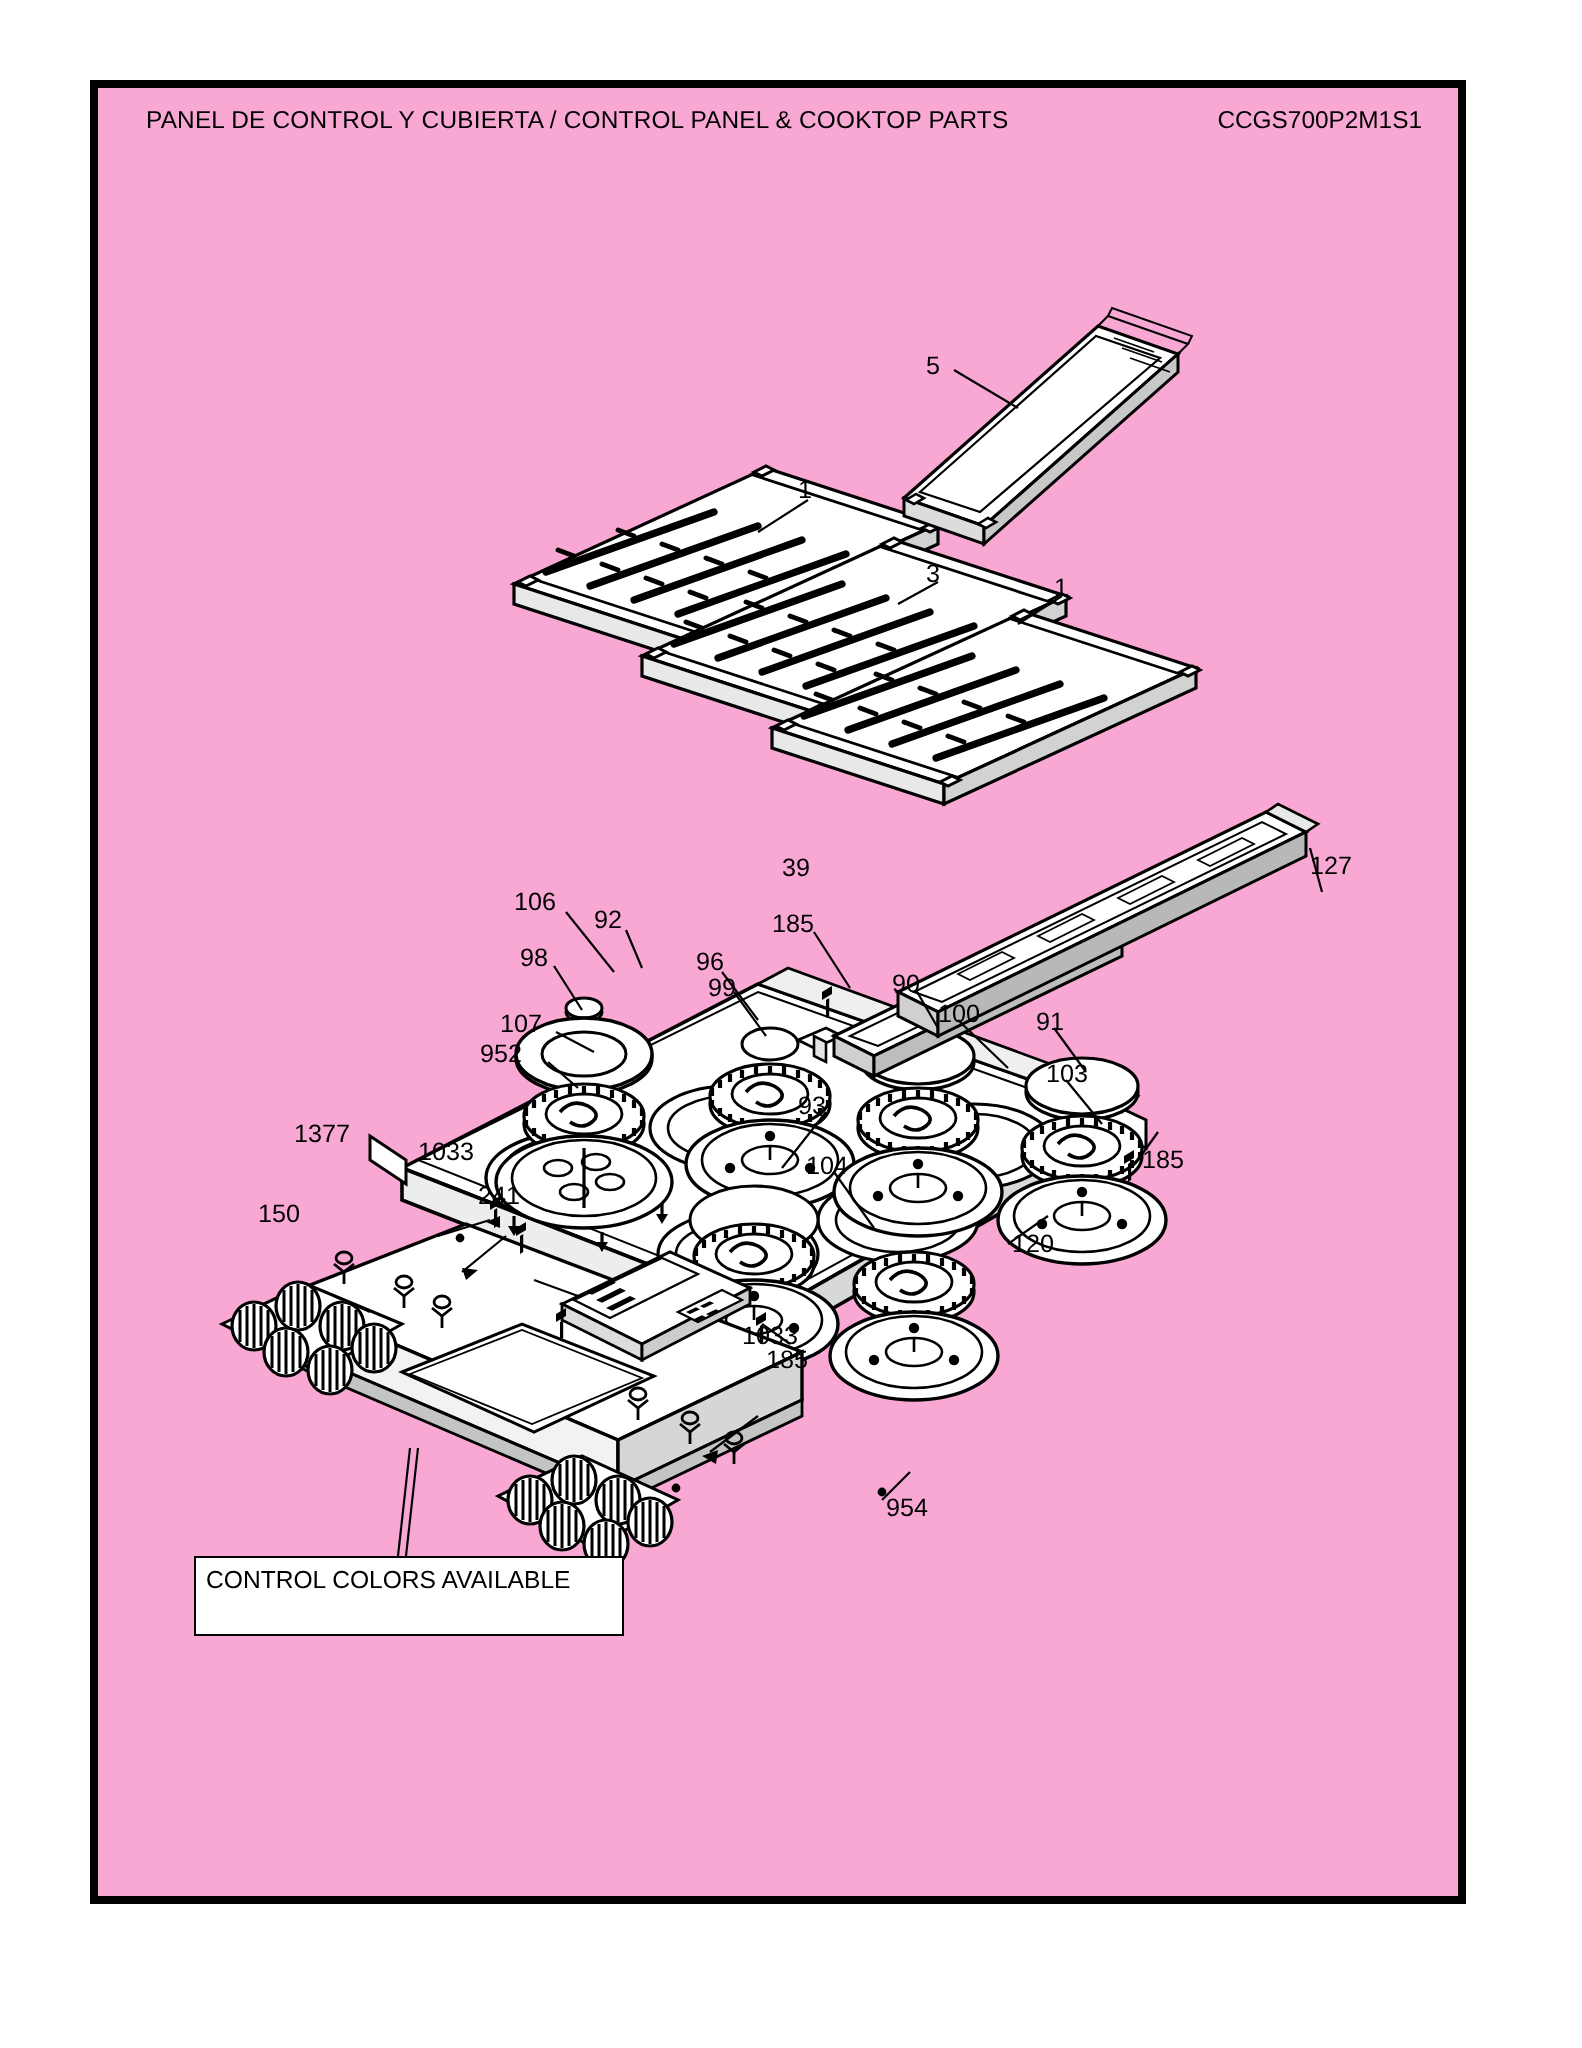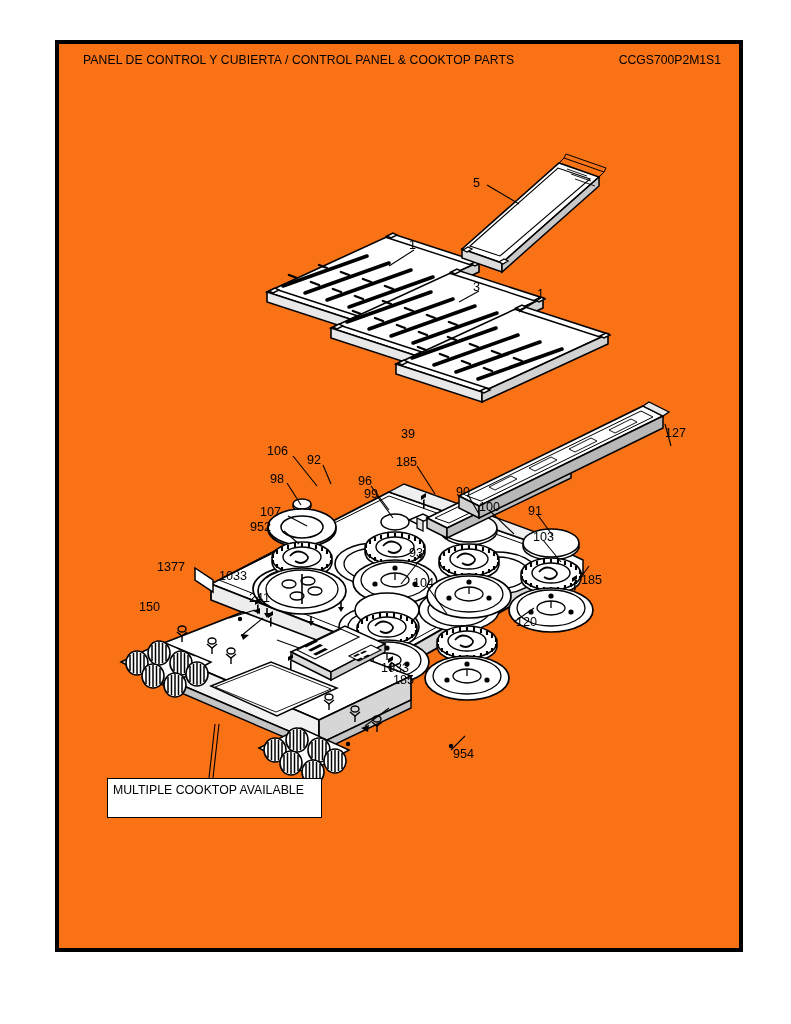--- a/index.html
+++ b/index.html
@@ -1,22 +1,22 @@
 <!DOCTYPE html>
 <html><head>
 <meta charset="utf-8">
 <style>
   html,body{margin:0;padding:0;background:#fff;}
   body{width:791px;height:1024px;overflow:hidden;
        font-family:"Liberation Sans",sans-serif;color:#000;}
   #page{position:relative;width:791px;height:1024px;background:#fff;}
 
   
-  #frame{position:absolute;left:55px;top:40px;width:688px;height:912px;
-         border:4px solid #000;box-sizing:border-box;background:#f97316;}
+  #frame{position:absolute;left:45px;top:40px;width:688px;height:912px;
+         border:4px solid #000;box-sizing:border-box;background:#f9a8d4;}
 
   
   #header{position:absolute;left:0;top:0;width:100%;height:34px;
           box-sizing:border-box;}
   #title{position:absolute;left:24px;top:9px;font-size:12.2px;
          letter-spacing:.1px;white-space:nowrap;}
   #model{position:absolute;right:18px;top:9px;font-size:12.2px;
          white-space:nowrap;}
 
   
@@ -455,17 +455,17 @@
         </g>
 
         <g stroke="#000" stroke-width="1.1" fill="none">
           <path d="M156,680 L150,734"></path>
           <path d="M160,680 L154,734"></path>
         </g>
       </svg>
     </div>
 
     <div id="note">
-      <div>MULTIPLE COOKTOP AVAILABLE</div>
+      <div>CONTROL COLORS AVAILABLE</div>
     </div>
 
   </div>
 </div>
 
 </body></html>

